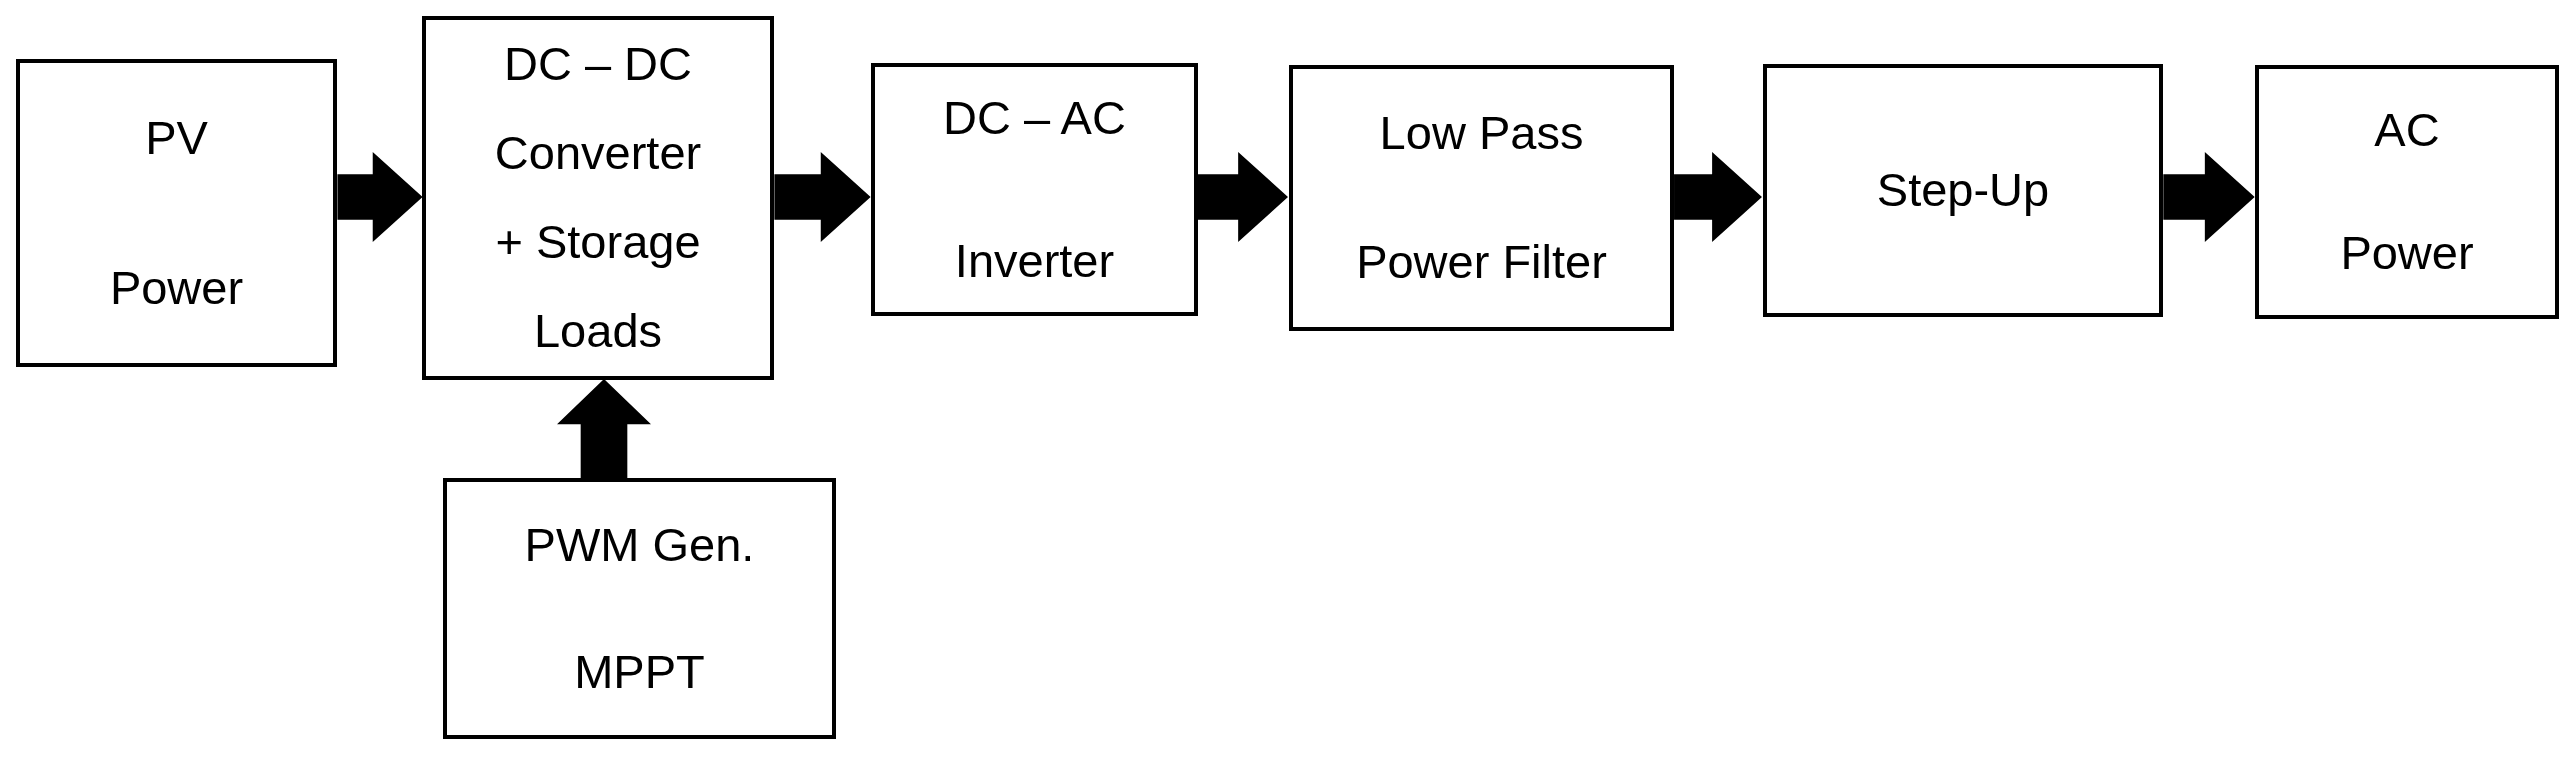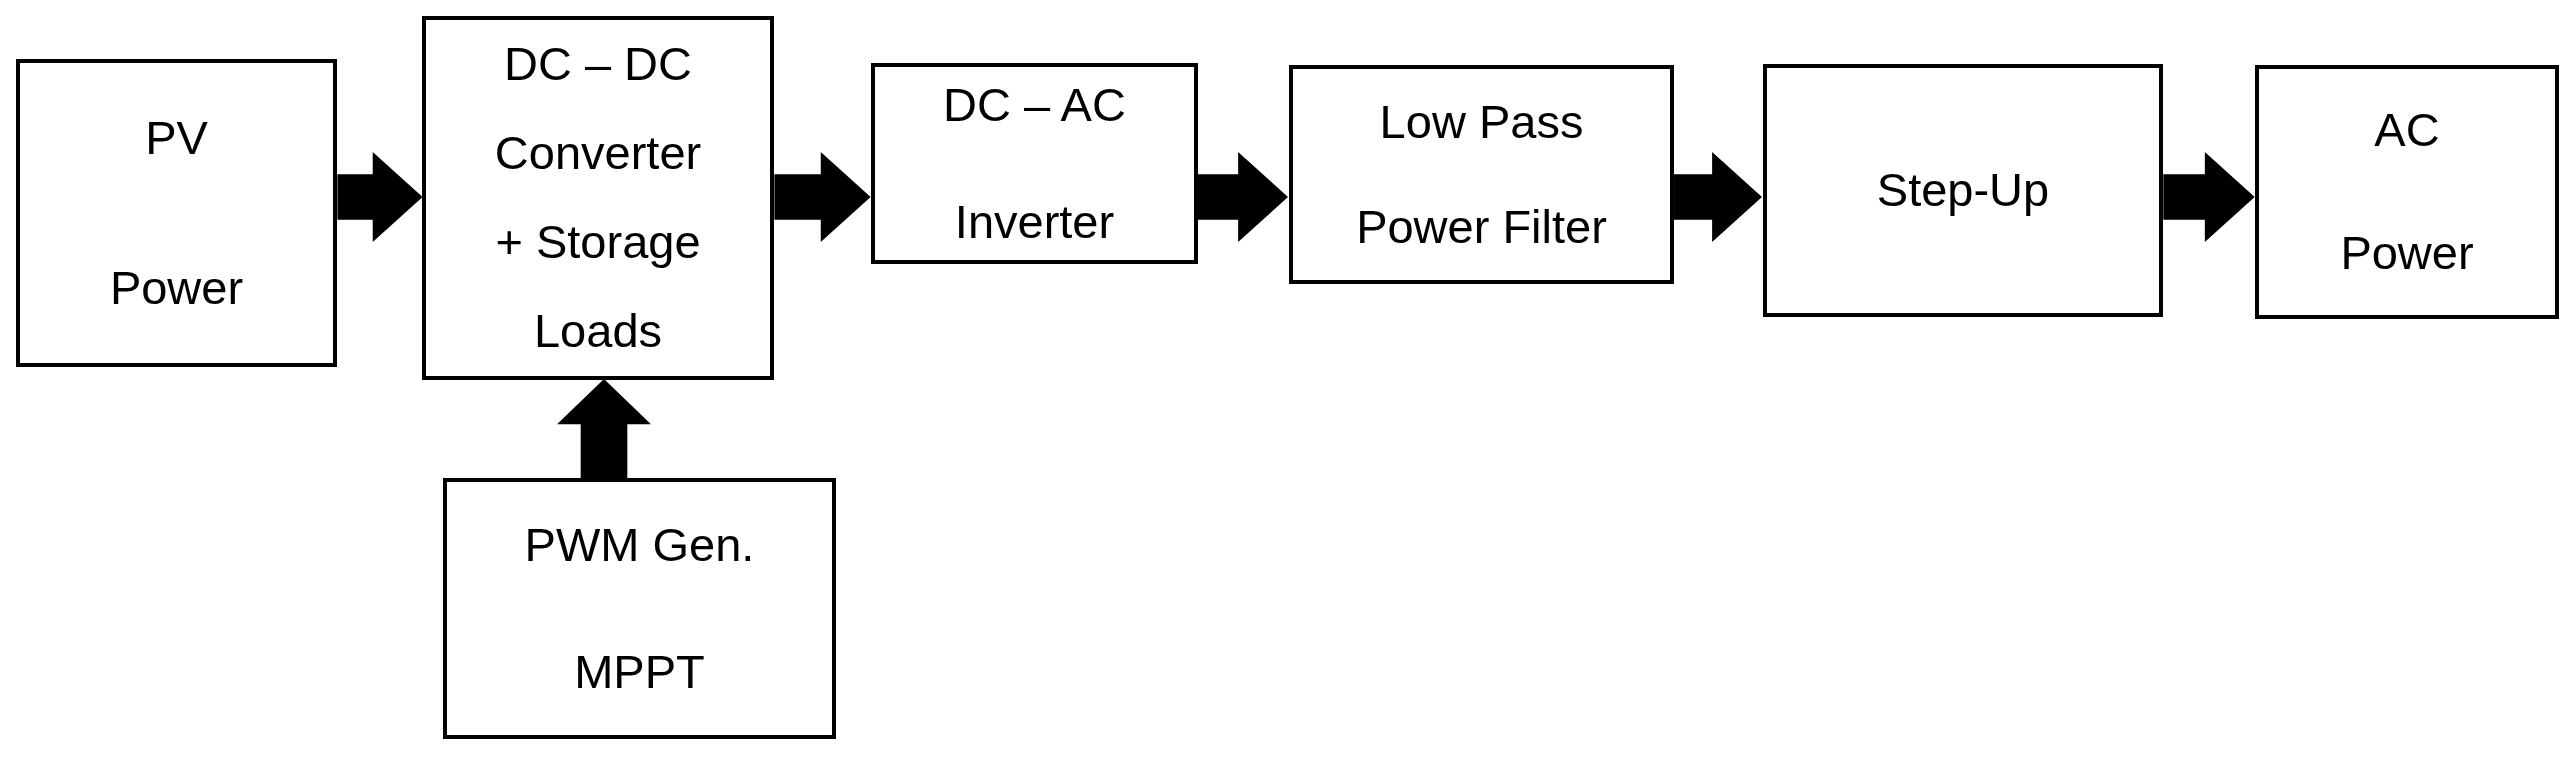--- a/index.html
+++ b/index.html
@@ -59,30 +59,30 @@
     <div class="line">DC – DC</div>
     <div class="line">Converter</div>
     <div class="line">+ Storage</div>
     <div class="line">Loads</div>
   </div>
 
   <svg class="arrow" style="left:774px; top:152px;" width="97" height="90" viewBox="0 0 139 130">
     <polygon points="0,32 67,32 67,0 139,65 67,130 67,98 0,98"></polygon>
   </svg>
 
-  <div class="box" style="left:871px; top:63px; width:327px; height:201px;gap:40px;">
+  <div class="box" style="left:871px; top:63px; width:327px; height:253px;gap:40px;">
     <div class="line">DC – AC</div>
     <div class="line">Inverter</div>
   </div>
 
   <svg class="arrow" style="left:1198px; top:152px;" width="90" height="90" viewBox="0 0 130 130">
     <polygon points="0,32 58,32 58,0 130,65 58,130 58,98 0,98"></polygon>
   </svg>
 
-  <div class="box" style="left:1289px; top:65px; width:385px; height:219px;">
+  <div class="box" style="left:1289px; top:65px; width:385px; height:266px;">
     <div class="line">Low Pass</div>
     <div class="line">Power Filter</div>
   </div>
 
   <svg class="arrow" style="left:1674px; top:152px;" width="88" height="90" viewBox="0 0 127 130">
     <polygon points="0,32 55,32 55,0 127,65 55,130 55,98 0,98"></polygon>
   </svg>
 
   <div class="box" style="left:1763px; top:64px; width:400px; height:253px;">
     <div class="line">Step-Up</div>

